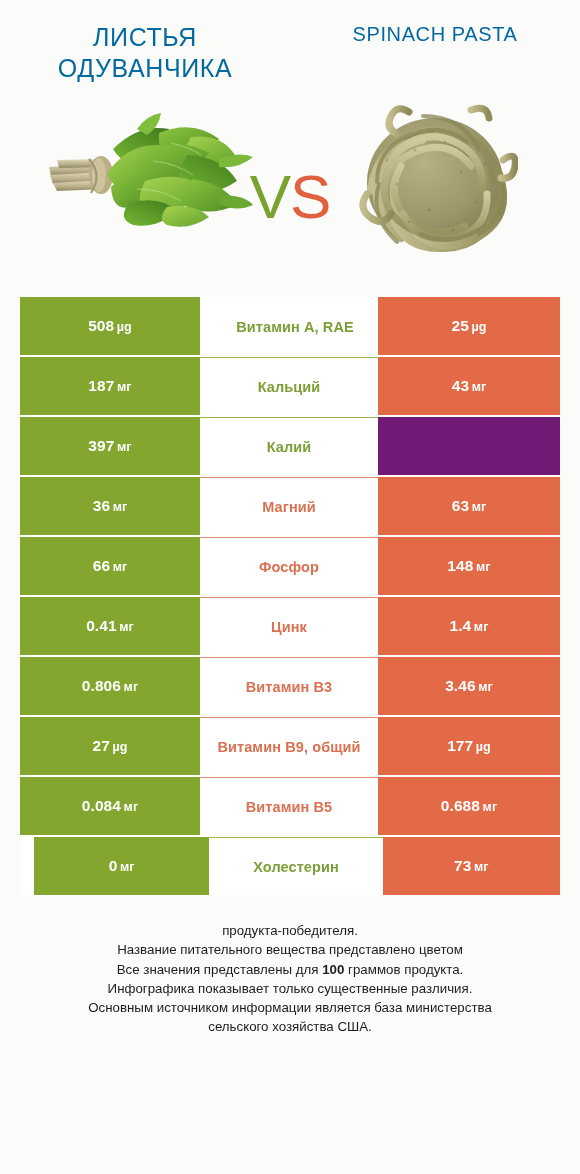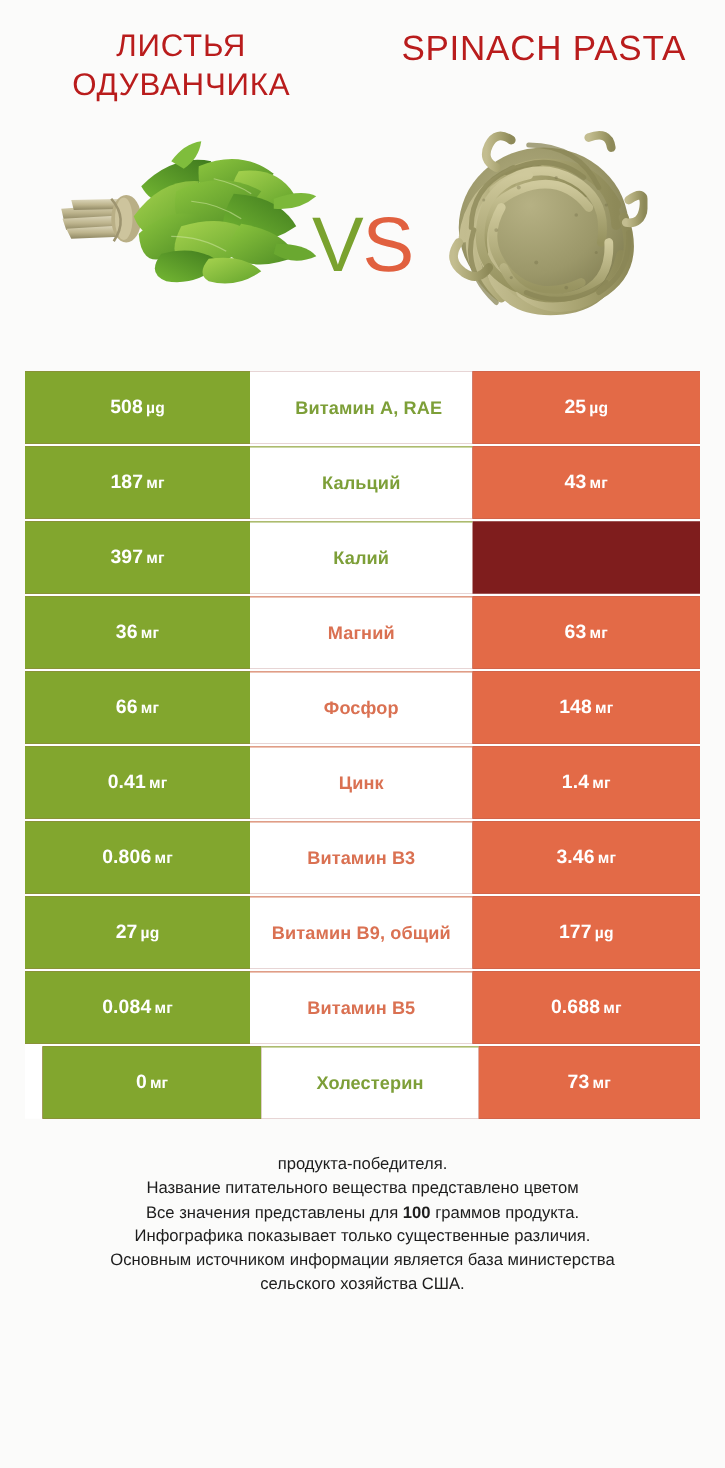--- a/index.html
+++ b/index.html
@@ -29,25 +29,25 @@
     align-items: flex-start;
     justify-content: center;
   }
   .product-title {
     font-size: 25px;
     font-weight: 300;
     letter-spacing: 0.6px;
     line-height: 1.22;
     text-align: center;
     text-transform: uppercase;
-    color: #b91c1c;
+    color: #0369a1;
     max-width: 250px;
   }
   .product-title.right {
-    font-size: 28px;
+    font-size: 20px;
   }
 
   
   .hero {
     position: relative;
     height: 215px;
     display: flex;
     align-items: center;
   }
   .hero-col {
@@ -92,21 +92,21 @@
   .table {
     margin: 12px 20px 0 20px;
     width: 540px;
     box-sizing: border-box;
     background: #ffffff;
   }
   .row {
     display: flex;
     height: 58px;
     margin-bottom: 2px;
-    background: #7f1d1d;
+    background: #701a75;
   }
   .row:last-child { margin-bottom: 0; margin-left: 14px; }
 
   .cell {
     display: flex;
     align-items: center;
     justify-content: center;
     box-sizing: border-box;
   }
   .cell-left {

